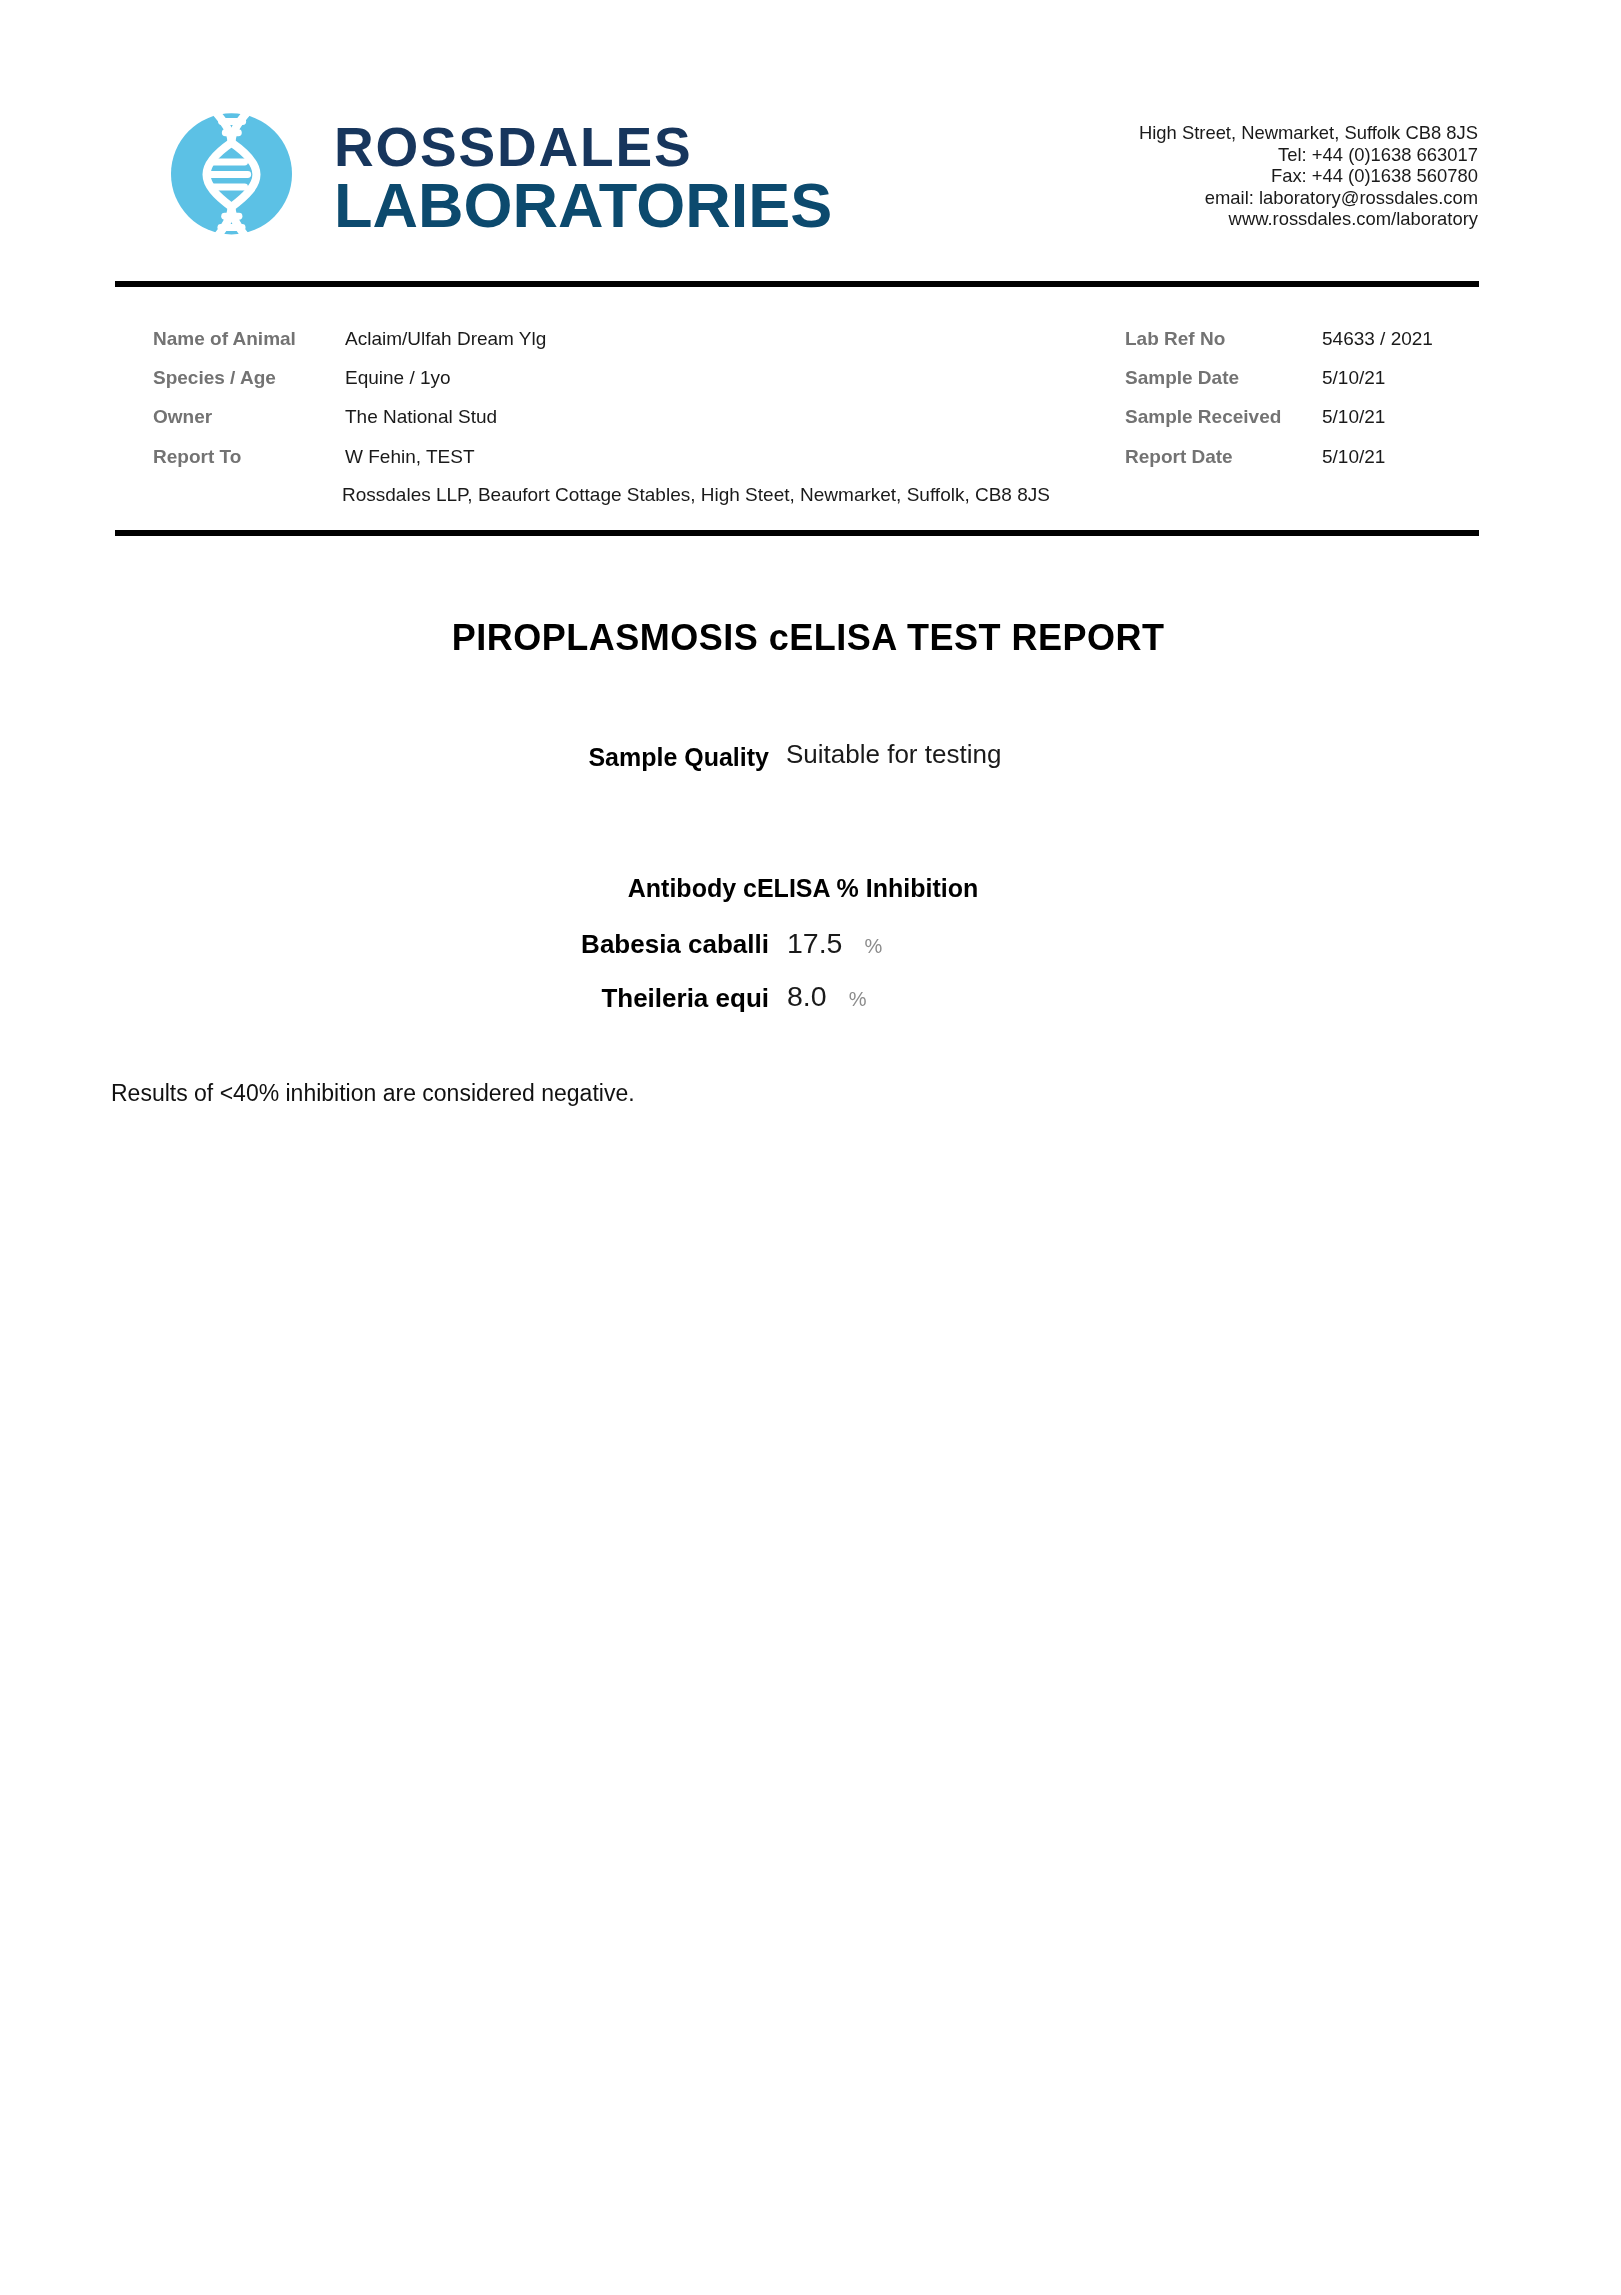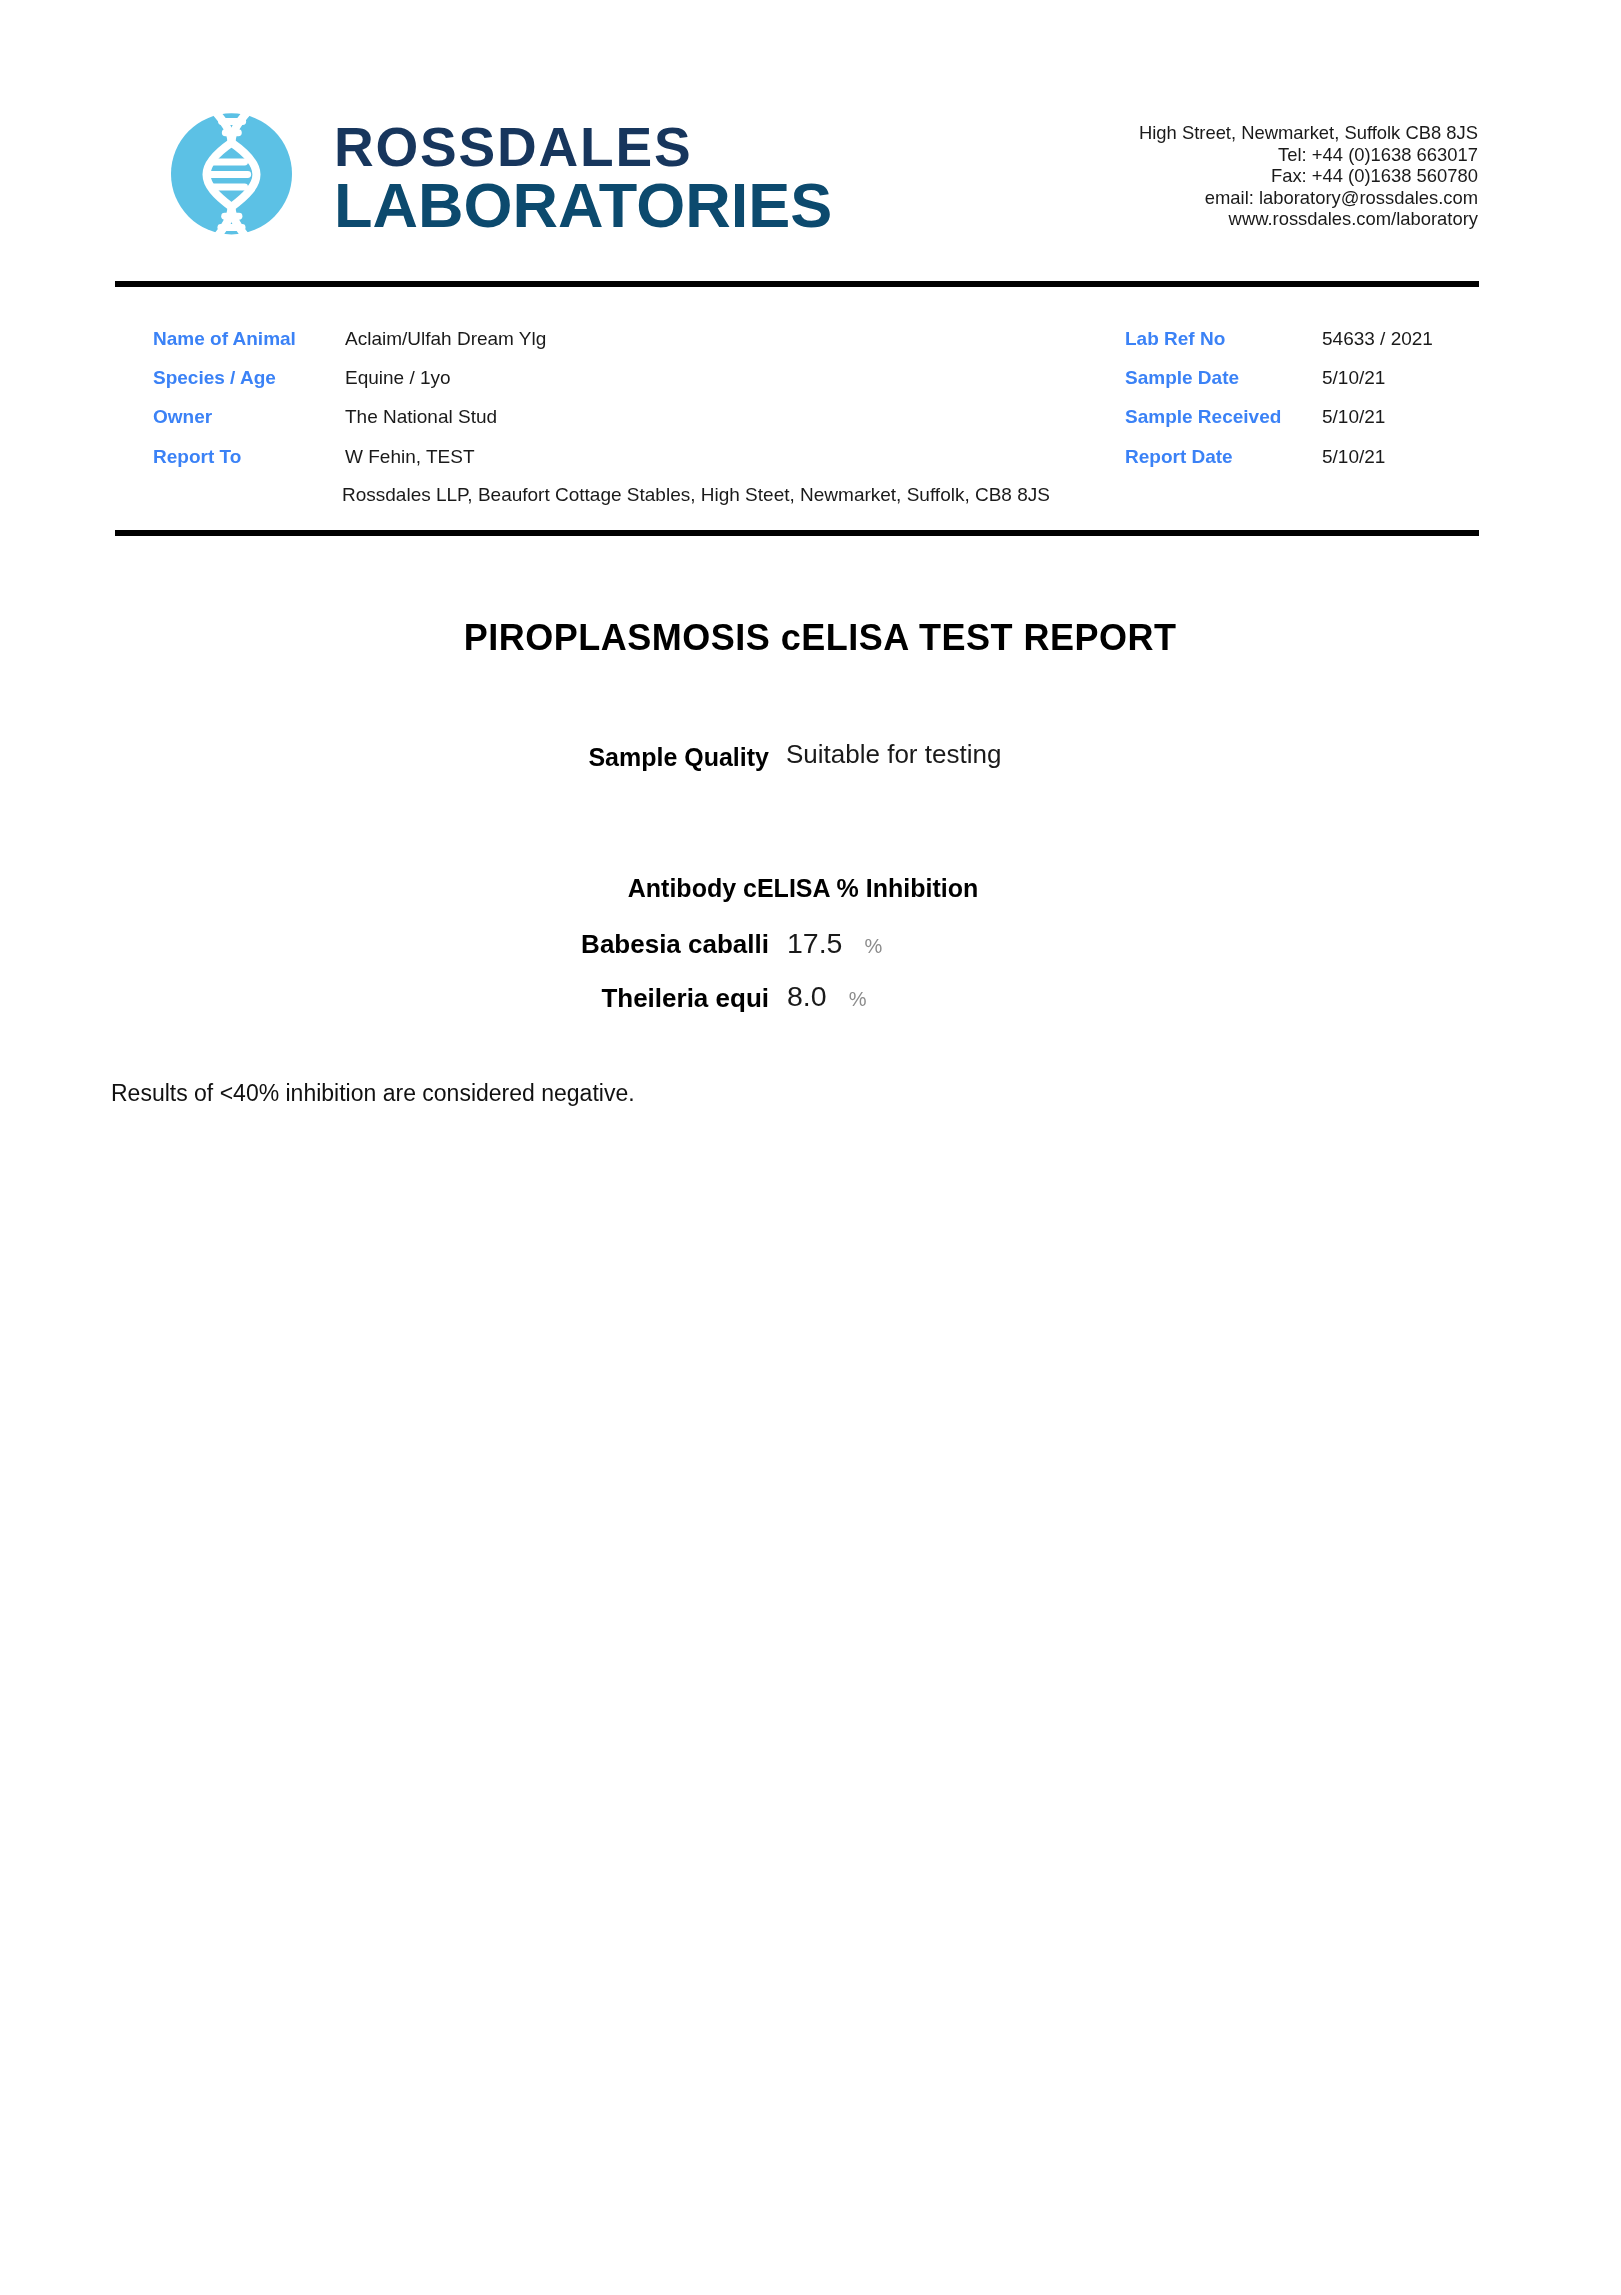--- a/index.html
+++ b/index.html
@@ -21,29 +21,29 @@
   .contact{position:absolute;right:144px;top:122px;text-align:right;font-size:18.4px;line-height:21.6px;color:#1a1a1a;white-space:nowrap;}
 
   
   .rule{position:absolute;left:115px;width:1364px;background:#000000;}
   .rule-header{top:281px;height:5.5px;}
   .rule-details{top:530px;height:5.5px;}
   .rule-comments{top:1845px;height:4.1px;}
   .rule-bottom{top:2223px;height:4.6px;}
 
   
-  .dlabel{font-size:19px;font-weight:bold;color:#3b82f6;}
+  .dlabel{font-size:19px;font-weight:bold;color:#737373;}
   .dvalue{font-size:19px;color:#1a1a1a;}
   .col-l-label{left:153px;}
   .col-l-value{left:345px;}
   .col-r-label{left:1125px;}
   .col-r-value{left:1322px;}
 
   
-  .title{left:50%;transform:translateX(-50.4%);top:620px;font-size:36px;font-weight:bold;letter-spacing:0.5px;color:#000;margin-left:12px;}
+  .title{left:50%;transform:translateX(-50.4%);top:620px;font-size:36px;font-weight:bold;letter-spacing:0.5px;color:#000;}
   .sq-label{right:853px;top:745px;font-size:25px;font-weight:bold;color:#000;margin-left:8px;}
   .sq-value{left:786px;top:741px;font-size:26px;color:#1a1a1a;}
   .ab-heading{left:803px;transform:translateX(-50%);top:876px;font-size:25px;font-weight:bold;color:#000;}
   .res-label{right:853px;font-size:26px;font-weight:bold;color:#000;margin-left:47px;}
   .res-value{left:787px;font-size:28.5px;color:#1a1a1a;}
   .res-unit{font-size:20px;color:#8c8c8c;margin-left:22px;}
   .row-babesia-label{top:931px;}
   .row-babesia-value{top:929px;}
   .row-theileria-label{top:985px;}
   .row-theileria-value{top:982px;}

